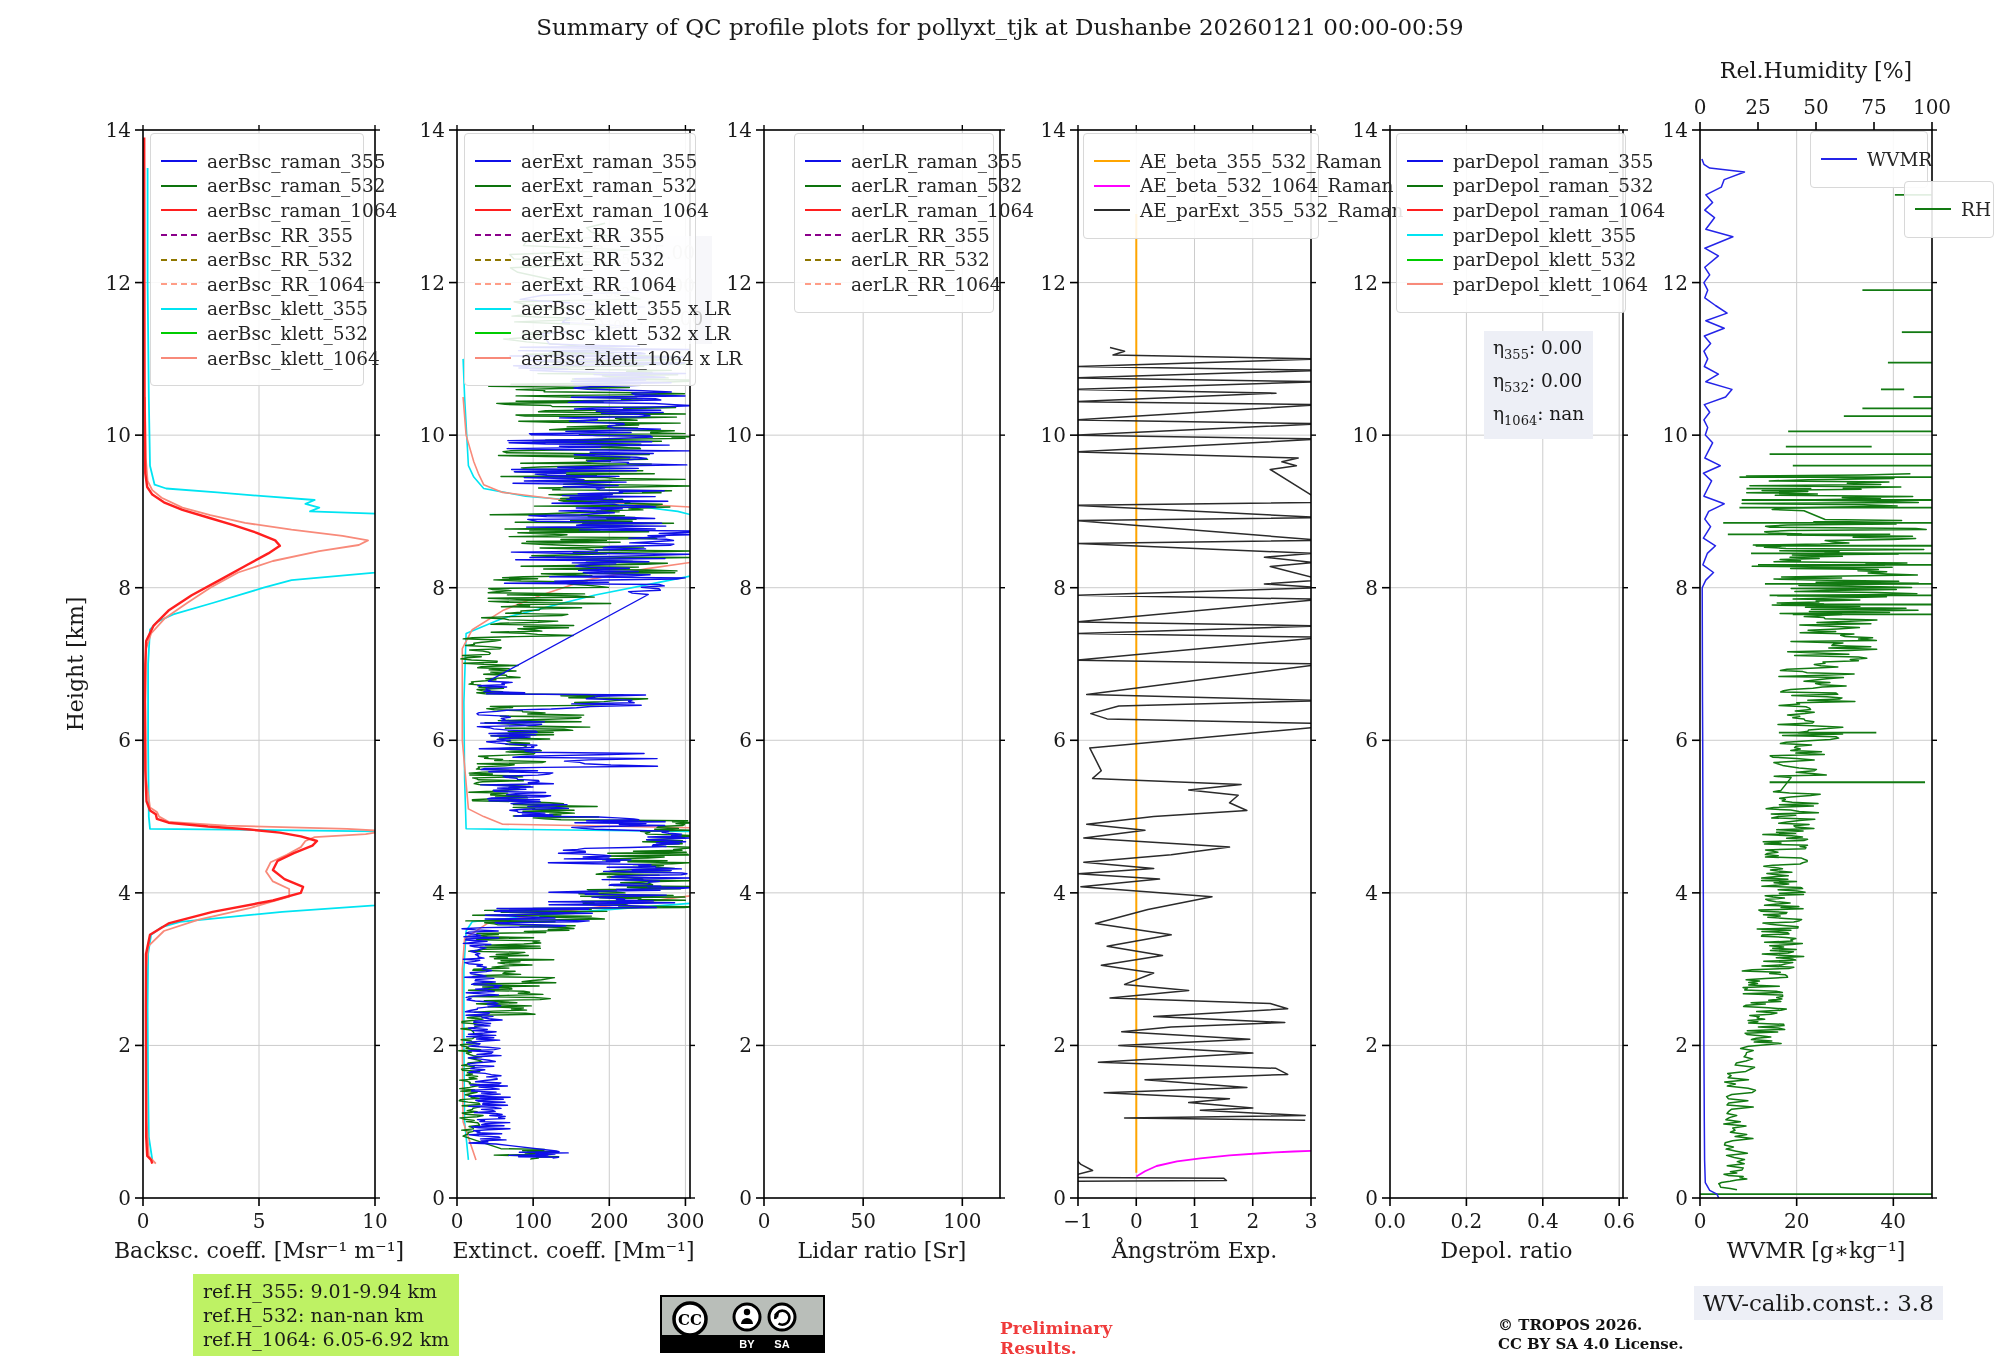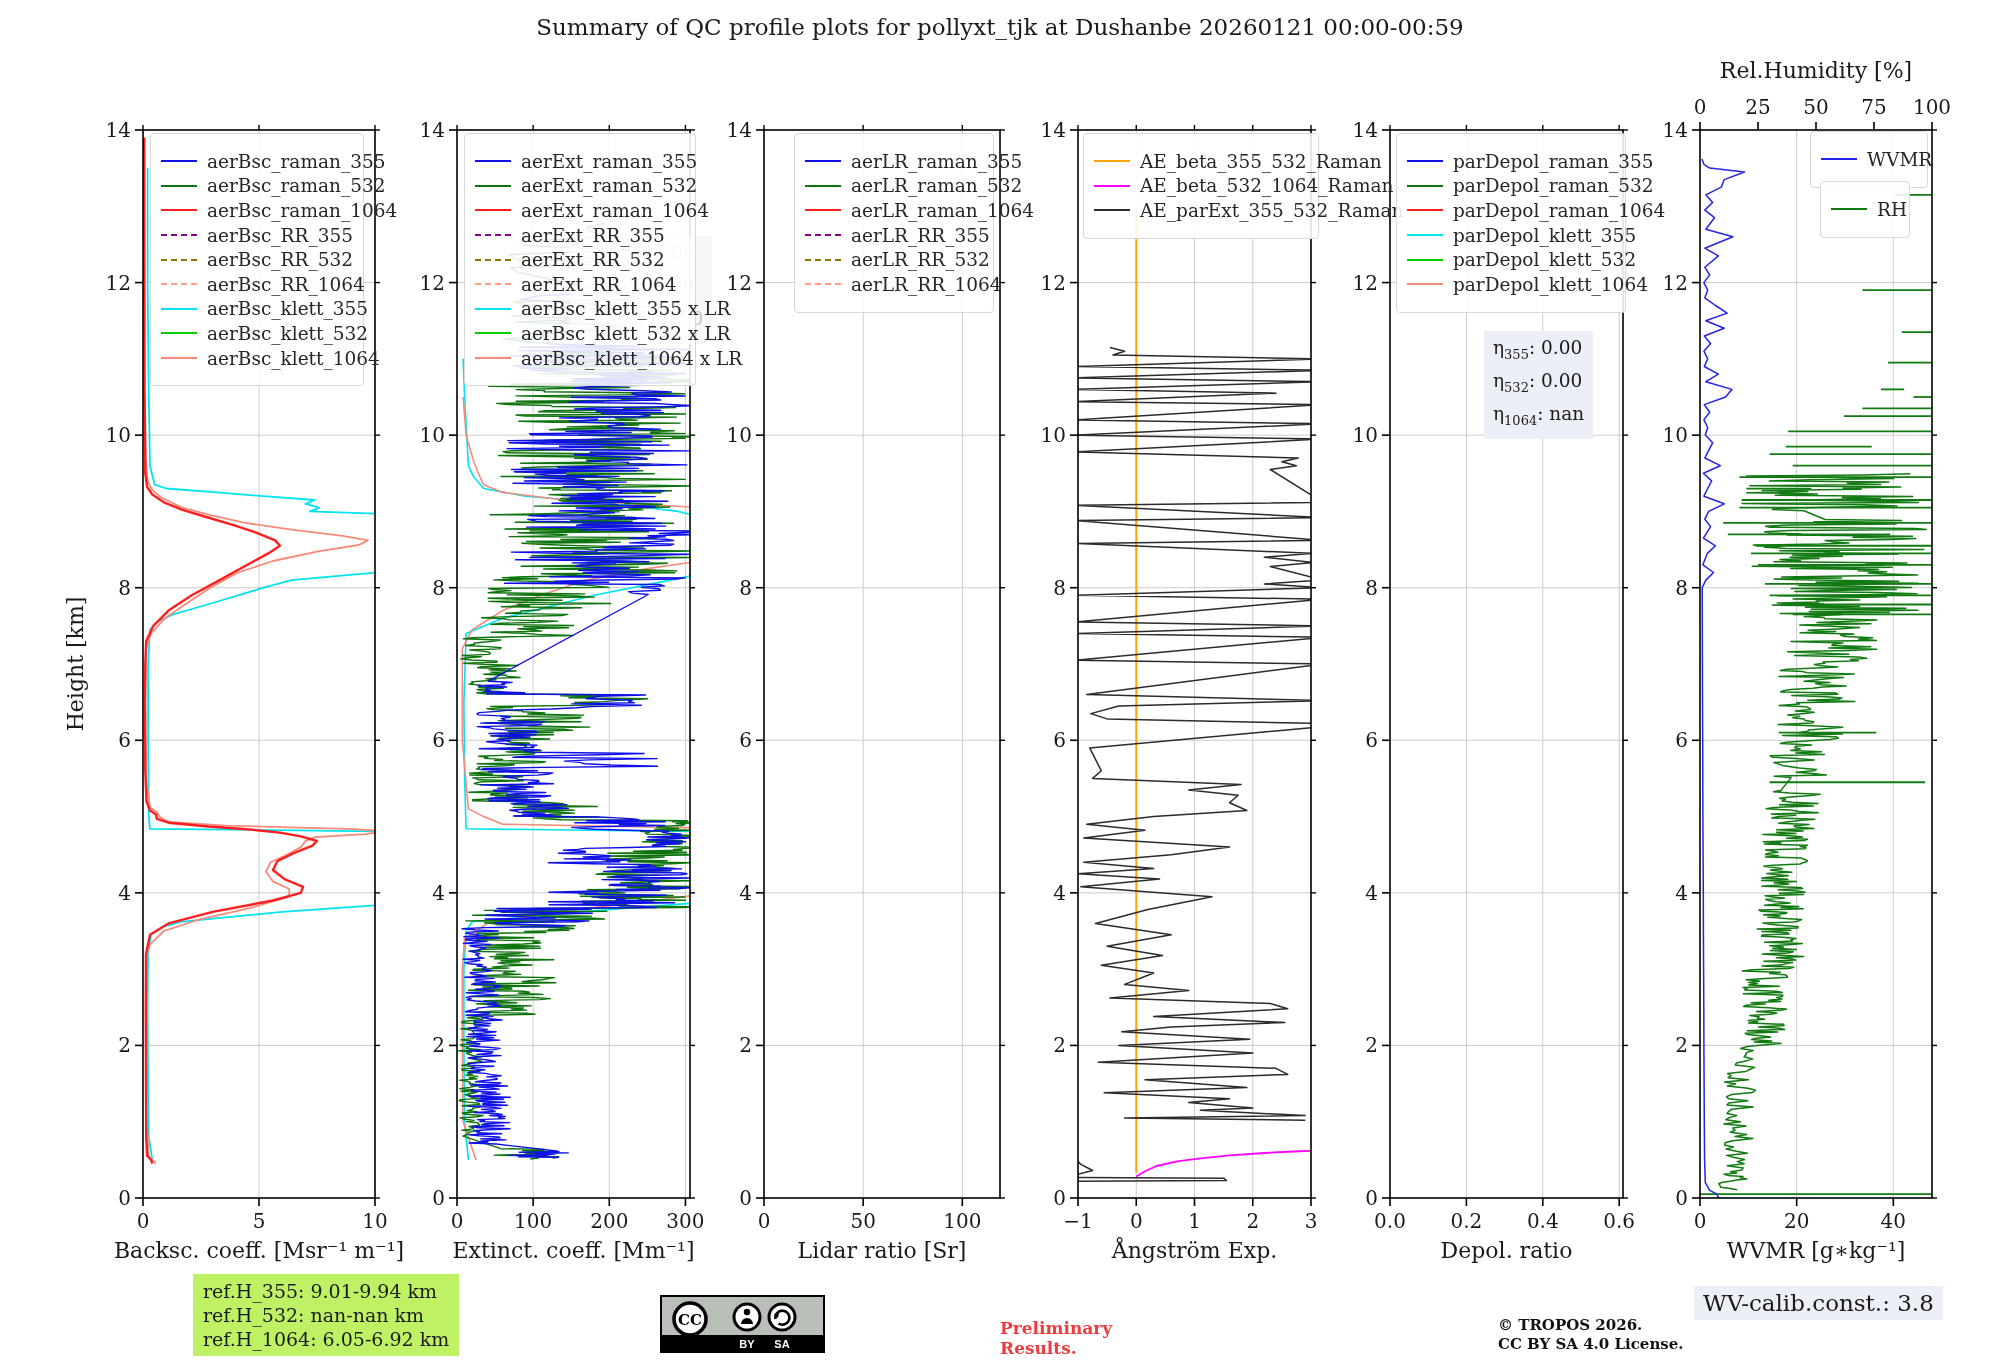--- a/index.html
+++ b/index.html
@@ -538,21 +538,21 @@
           <div class="lsamp" style="border-top: 2.5px solid rgb(248, 138, 122);"></div>
           <div class="llab">parDepol_klett_1064</div>
         </div>
       </div>
       <div class="legend" style="left: 1810px; top: 131px; width: 118px;">
         <div class="lrow">
           <div class="lsamp" style="border-top: 2.5px solid rgb(36, 36, 232);"></div>
           <div class="llab">WVMR</div>
         </div>
       </div>
-      <div class="legend" style="left: 1820px; top: 181px; width: 90px;">
+      <div class="legend" style="left: 1904px; top: 181px; width: 90px;">
         <div class="lrow">
           <div class="lsamp" style="border-top: 2.5px solid rgb(18, 122, 18);"></div>
           <div class="llab">RH</div>
         </div>
       </div>
     </div>
 
   <div class="refh">
     <div>ref.H_355: 9.01-9.94 km</div>
     <div>ref.H_532: nan-nan km</div>

